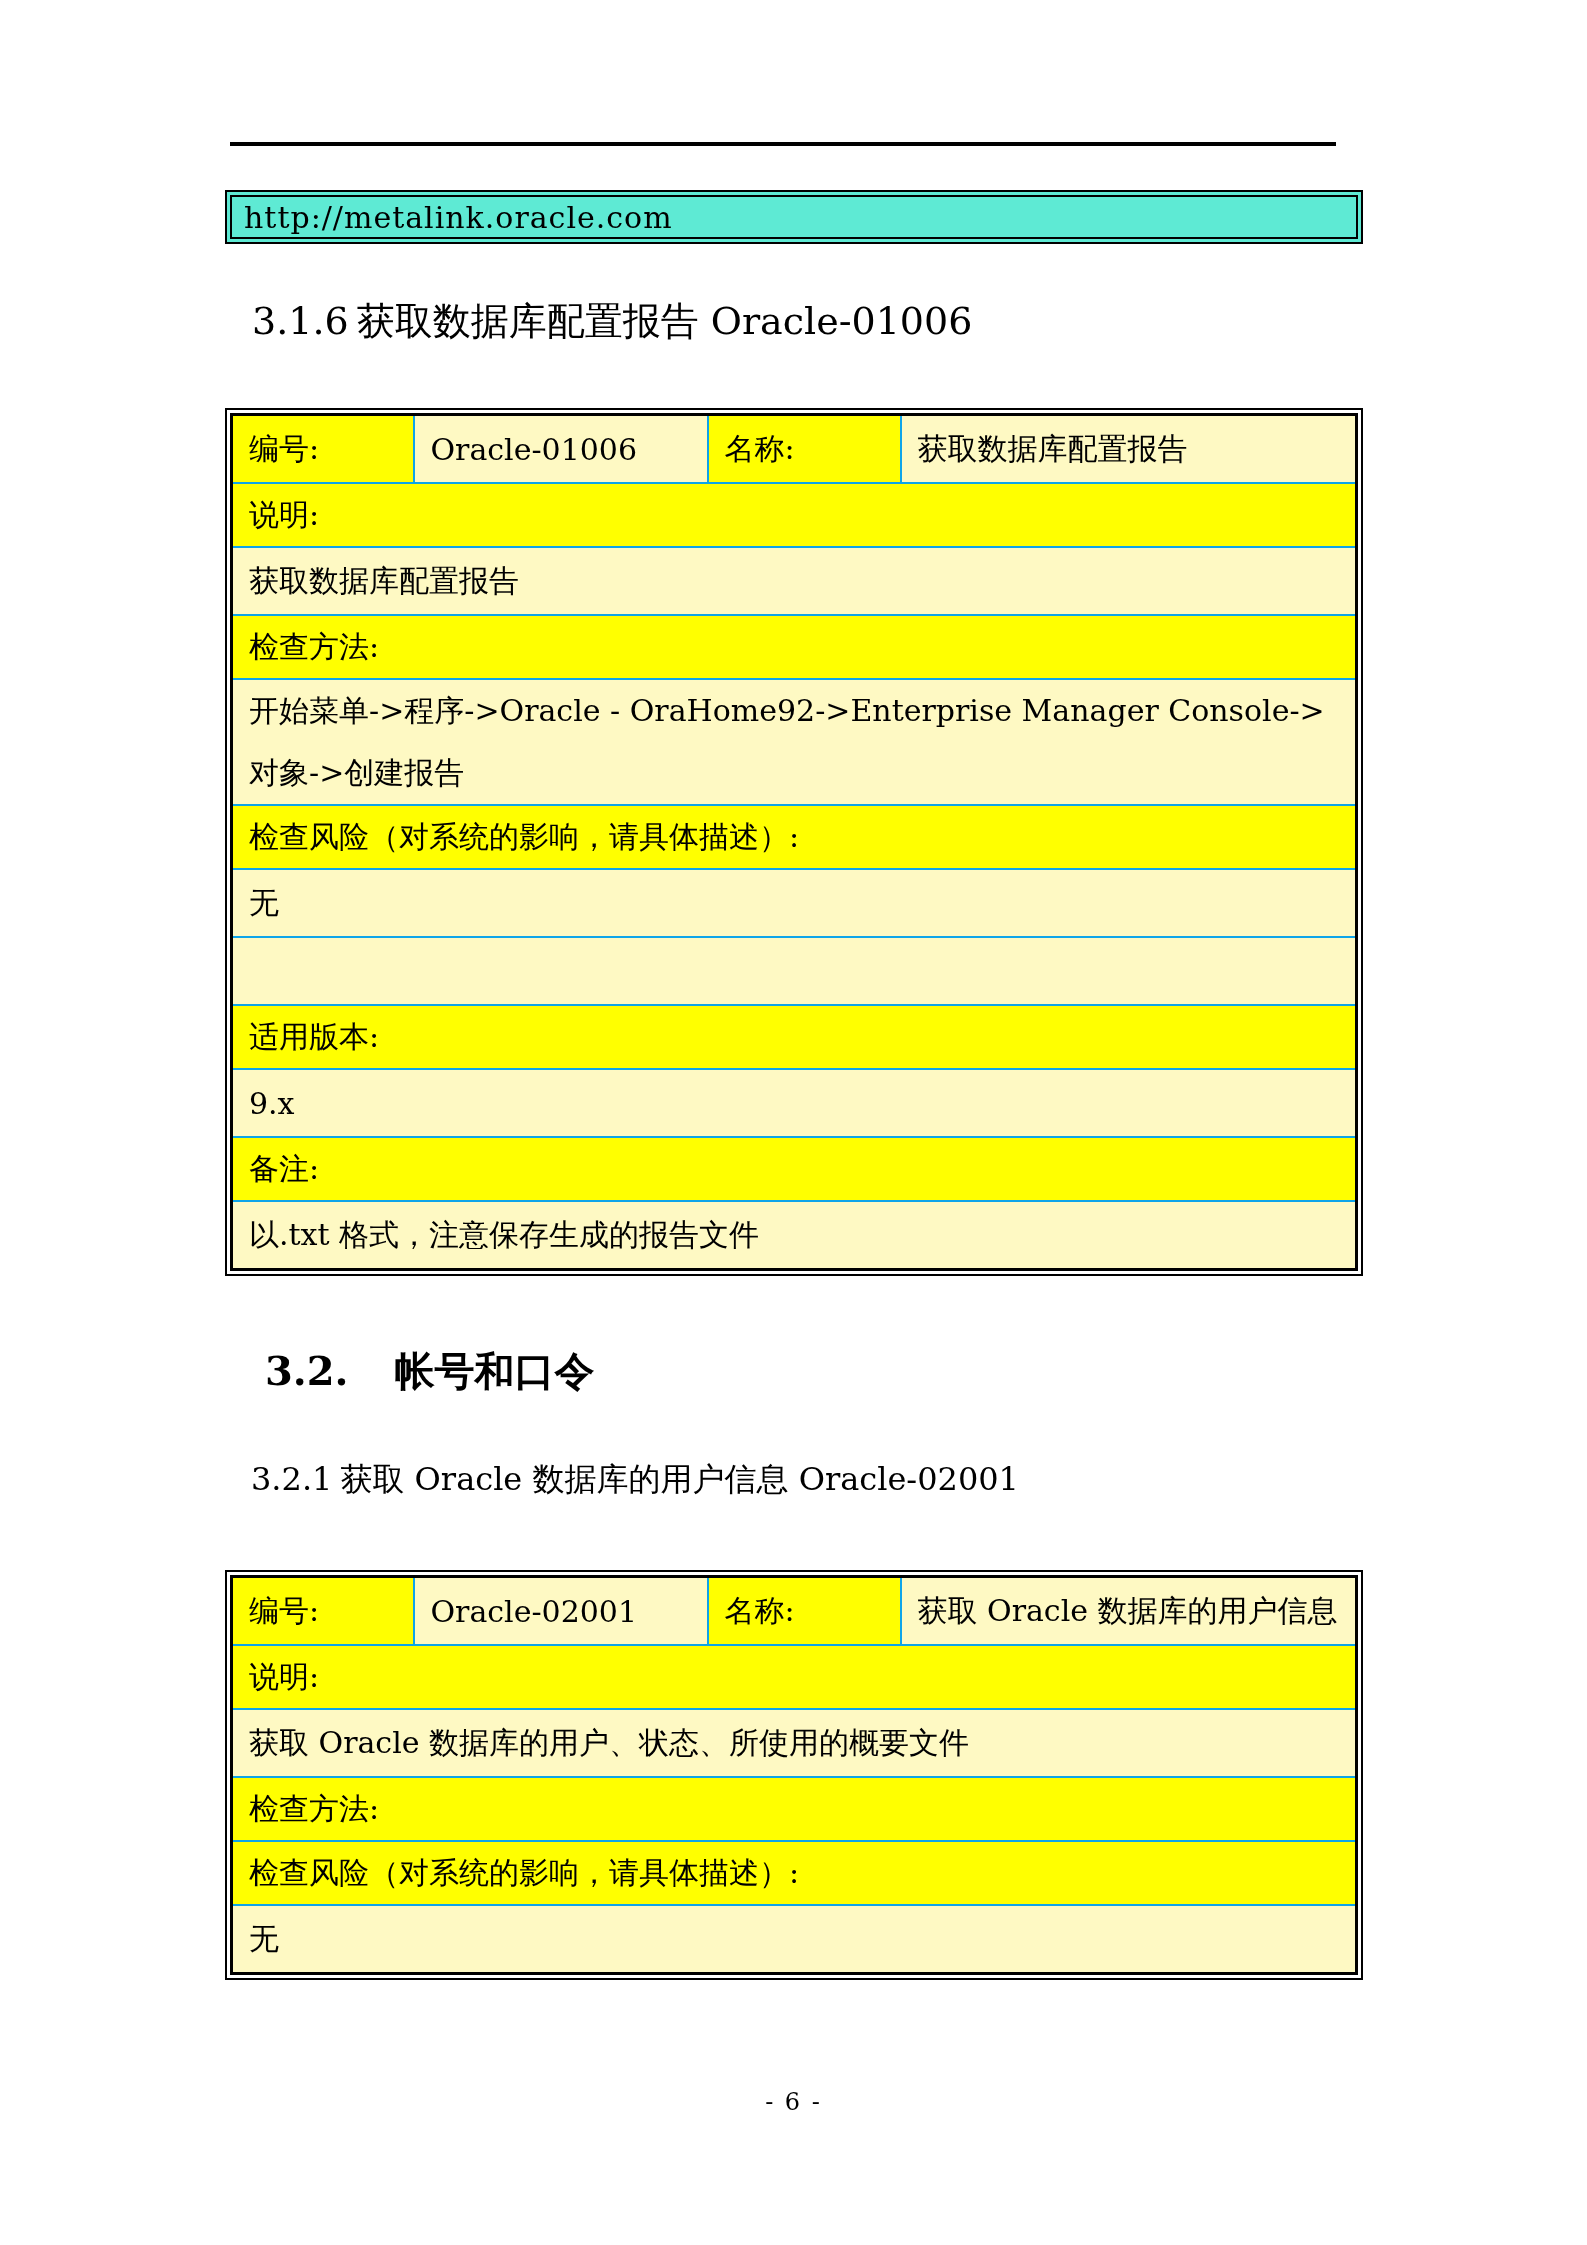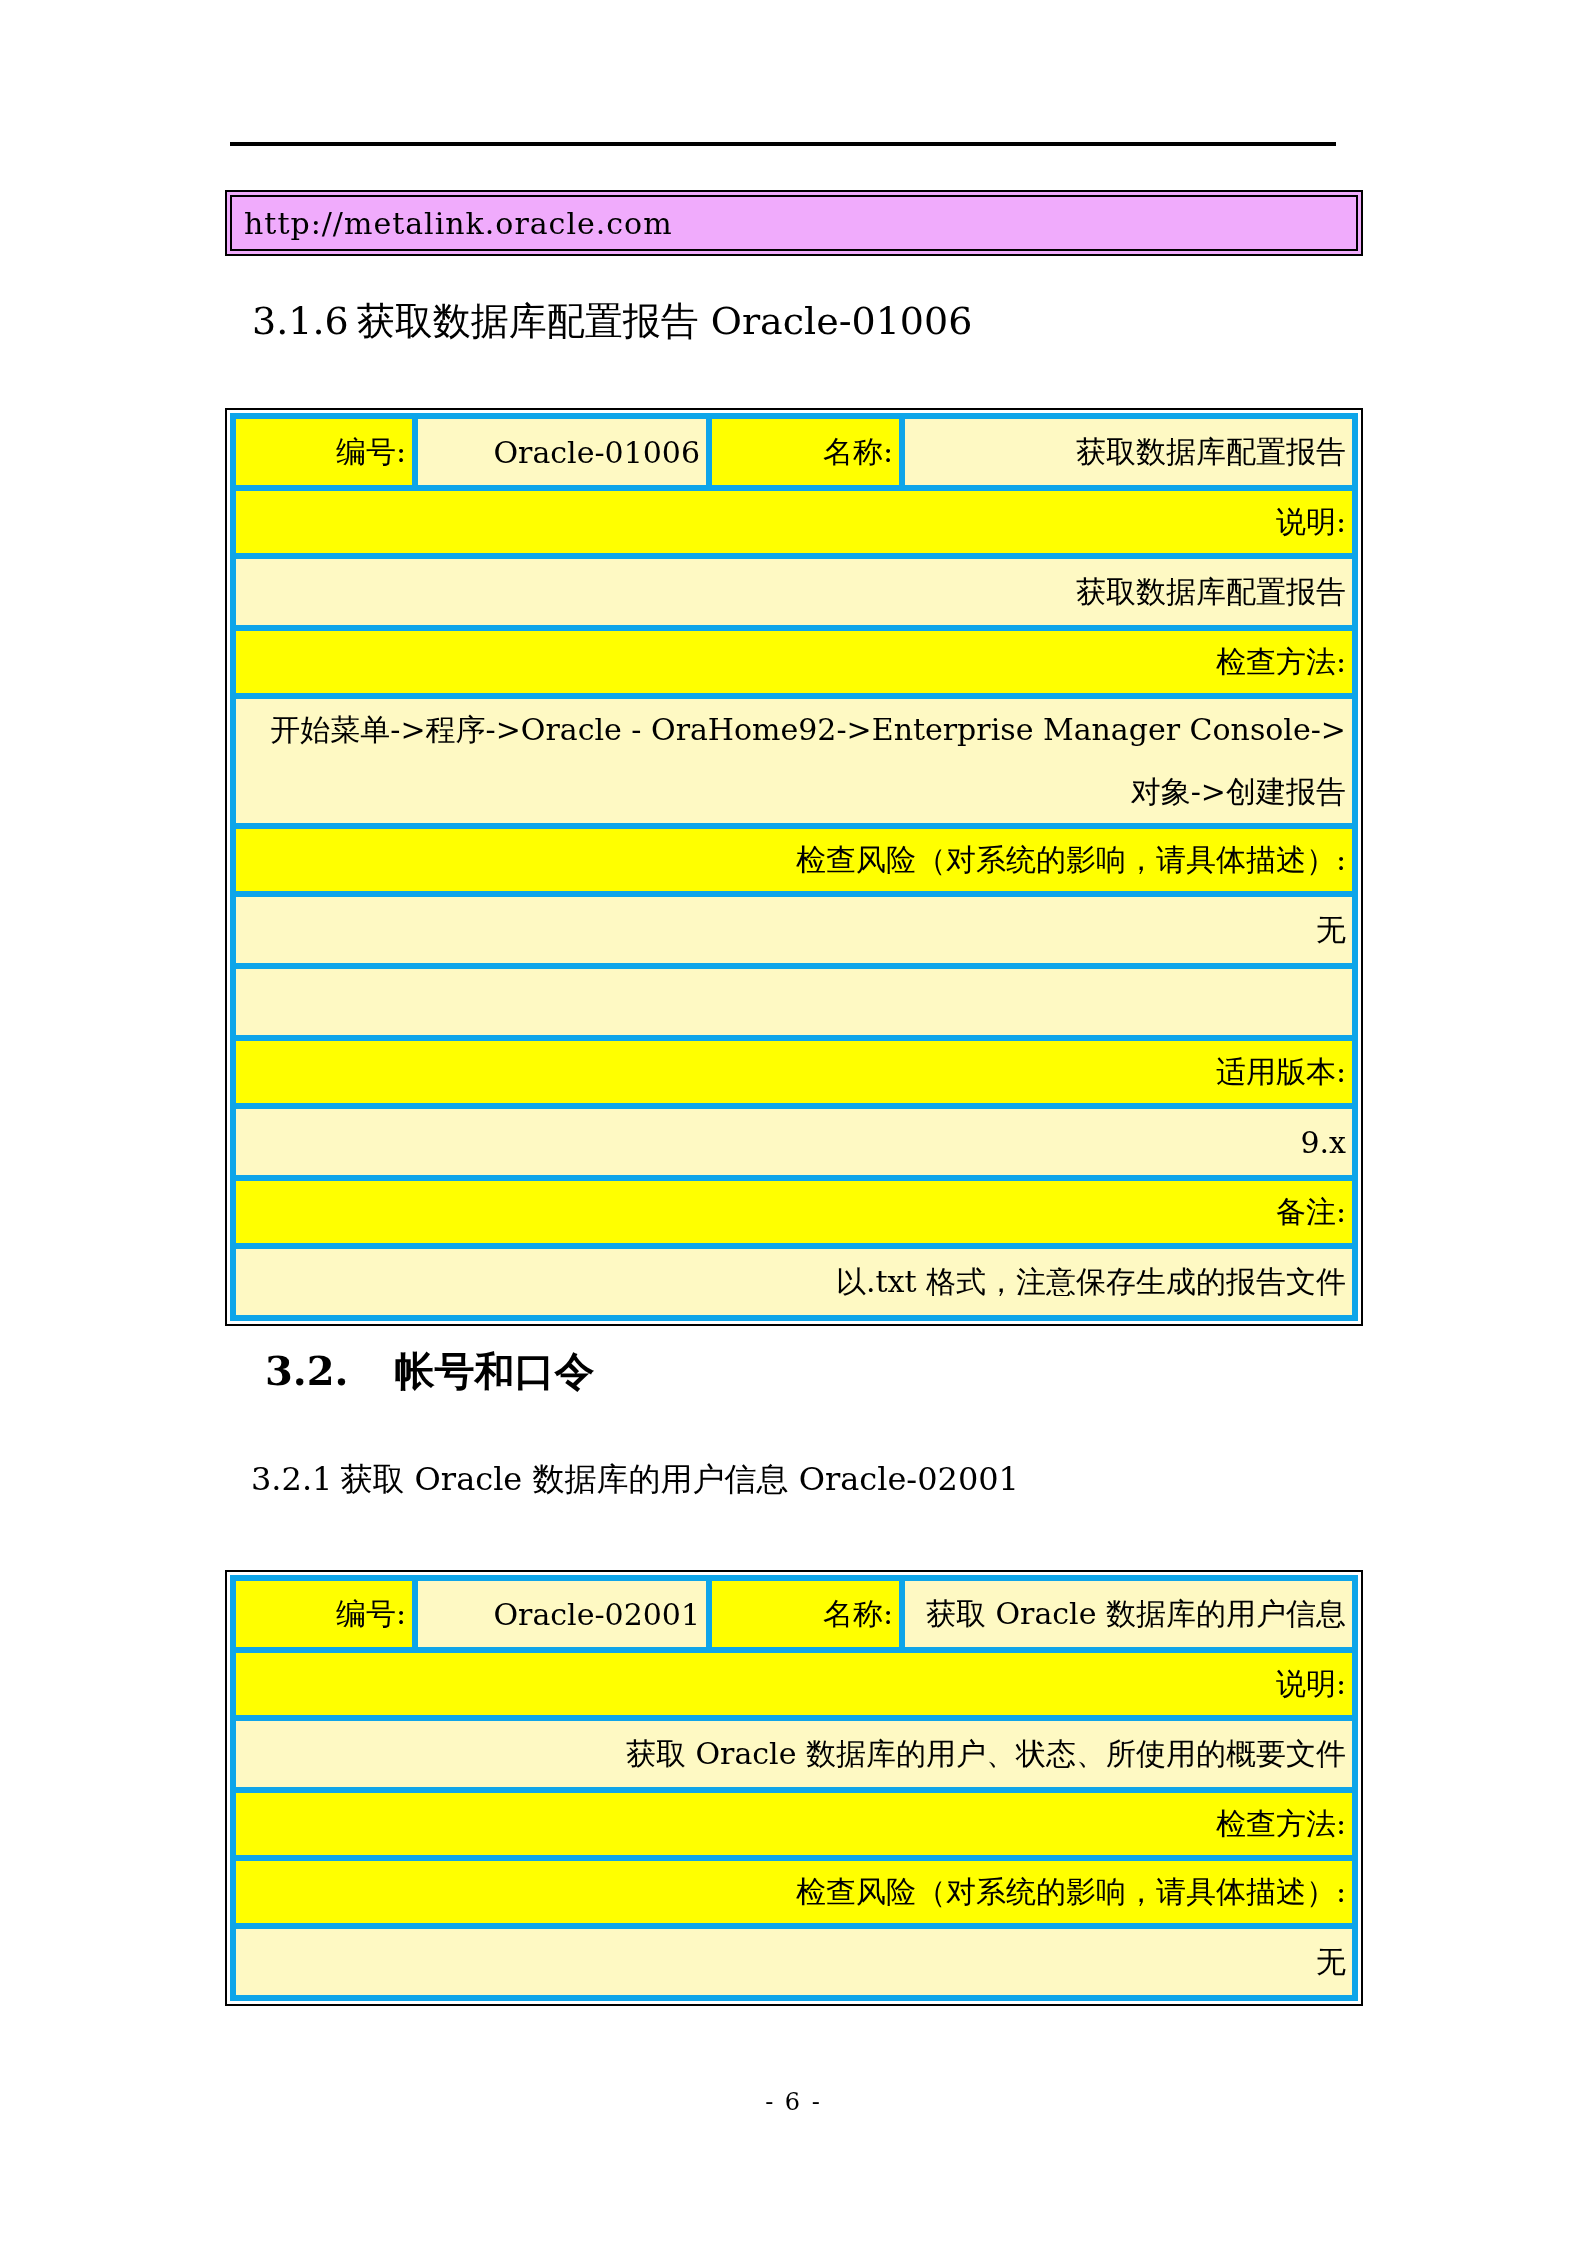--- a/index.html
+++ b/index.html
@@ -5,22 +5,22 @@
   html,body { margin:0; padding:0; background:#ffffff; }
   .page {
     position:relative; width:1587px; height:2245px; background:#ffffff;
     font-family:"DejaVu Serif","Liberation Serif",serif; color:#000000;
     overflow:hidden;
   }
   .top-rule { position:absolute; left:230px; top:142px; width:1106px; height:4px; background:#000; }
 
   
   .urlbox {
-    position:absolute; left:225px; top:190px; width:1138px; height:66px;
-    border:2px solid #000; padding:3px; box-sizing:border-box; background:#f0abfc;
+    position:absolute; left:225px; top:190px; width:1138px; height:54px;
+    border:2px solid #000; padding:3px; box-sizing:border-box; background:#5eead4;
   }
   .urlbox-inner {
     border:2px solid #000; box-sizing:border-box; width:100%; height:100%;
     display:flex; align-items:center; padding-left:12px;
     font-size:30px; letter-spacing:1px; white-space:nowrap;
   }
 
   .heading { position:absolute; white-space:nowrap; }
   .heading .h-num { margin-right:8px;margin-left:47px; }
   .h-316 { left:205px; top:296px; font-size:38px; font-weight:normal; }
@@ -33,22 +33,22 @@
     position:absolute; left:225px; width:1138px;
     border:2px solid #000; padding:3px; box-sizing:border-box; background:#fff;
   }
   .tbl-1 { top:408px; }
   .tbl-2 { top:1570px; }
   table.doc-table {
     width:100%; border-collapse:collapse; table-layout:fixed;
     border:3px solid #000;
   }
   table.doc-table td {
-    border:6px solid #0ea5e9; font-size:30px; padding:0 6px 0 16px;
-    vertical-align:middle; overflow:hidden;text-align:right;
+    border:2px solid #0ea5e9; font-size:30px; padding:0 6px 0 16px;
+    vertical-align:middle; overflow:hidden;
   }
   td.cell-label  { background:#ffff00; height:62px; }
   td.cell-hdr-label { background:#ffff00; height:62px; }
   td.cell-content { background:#fef9c3; height:66px; }
   td.cell-method { height:124px; line-height:62px; }
   .footer {
     position:absolute; top:2088px; left:0; width:100%;
     text-align:center; font-size:24px; letter-spacing:2px;
   }
 </style>

